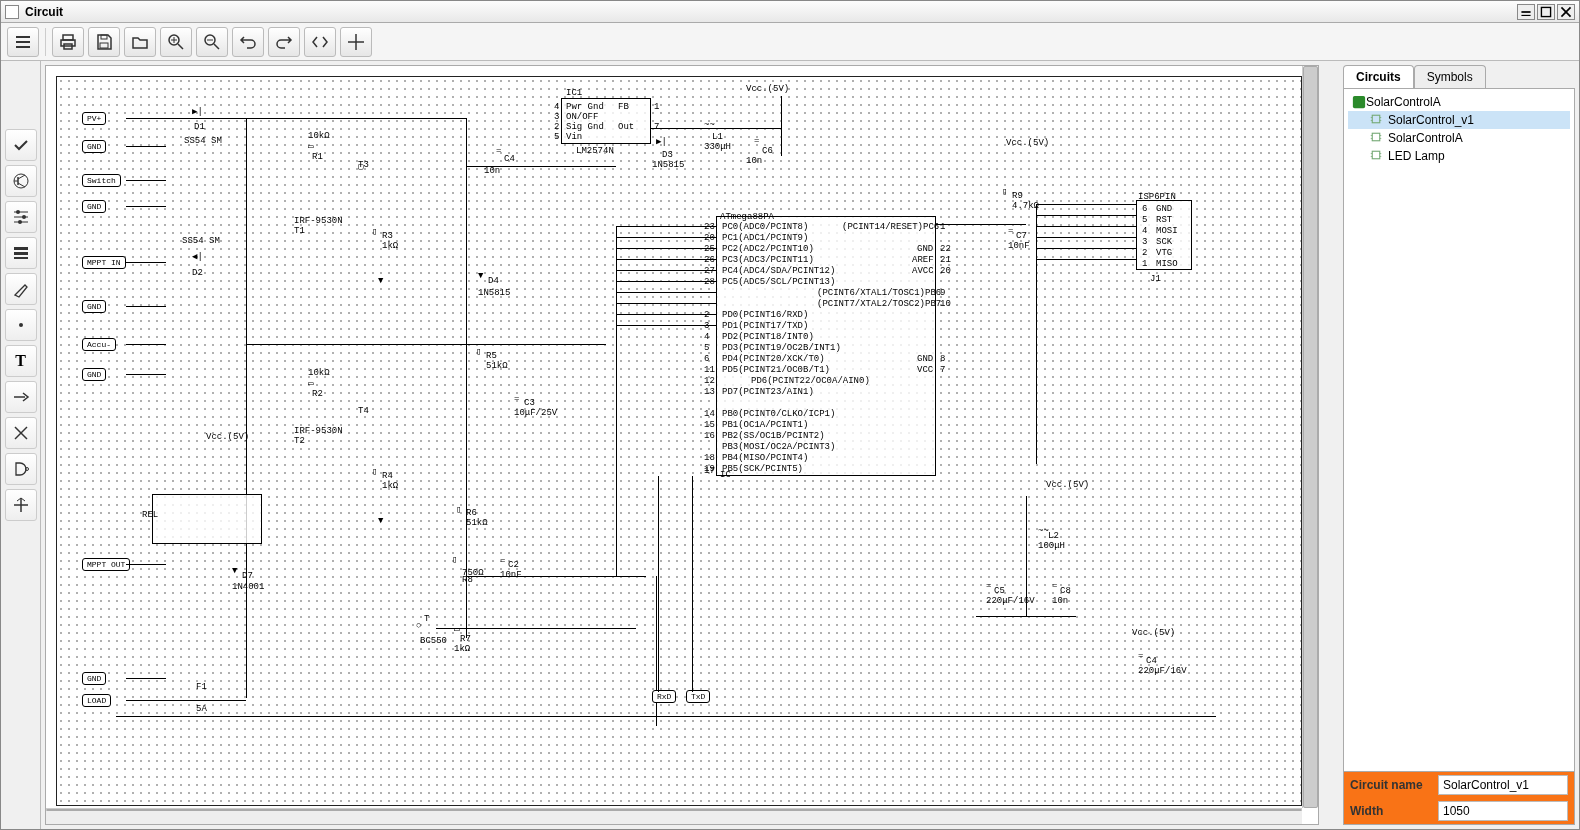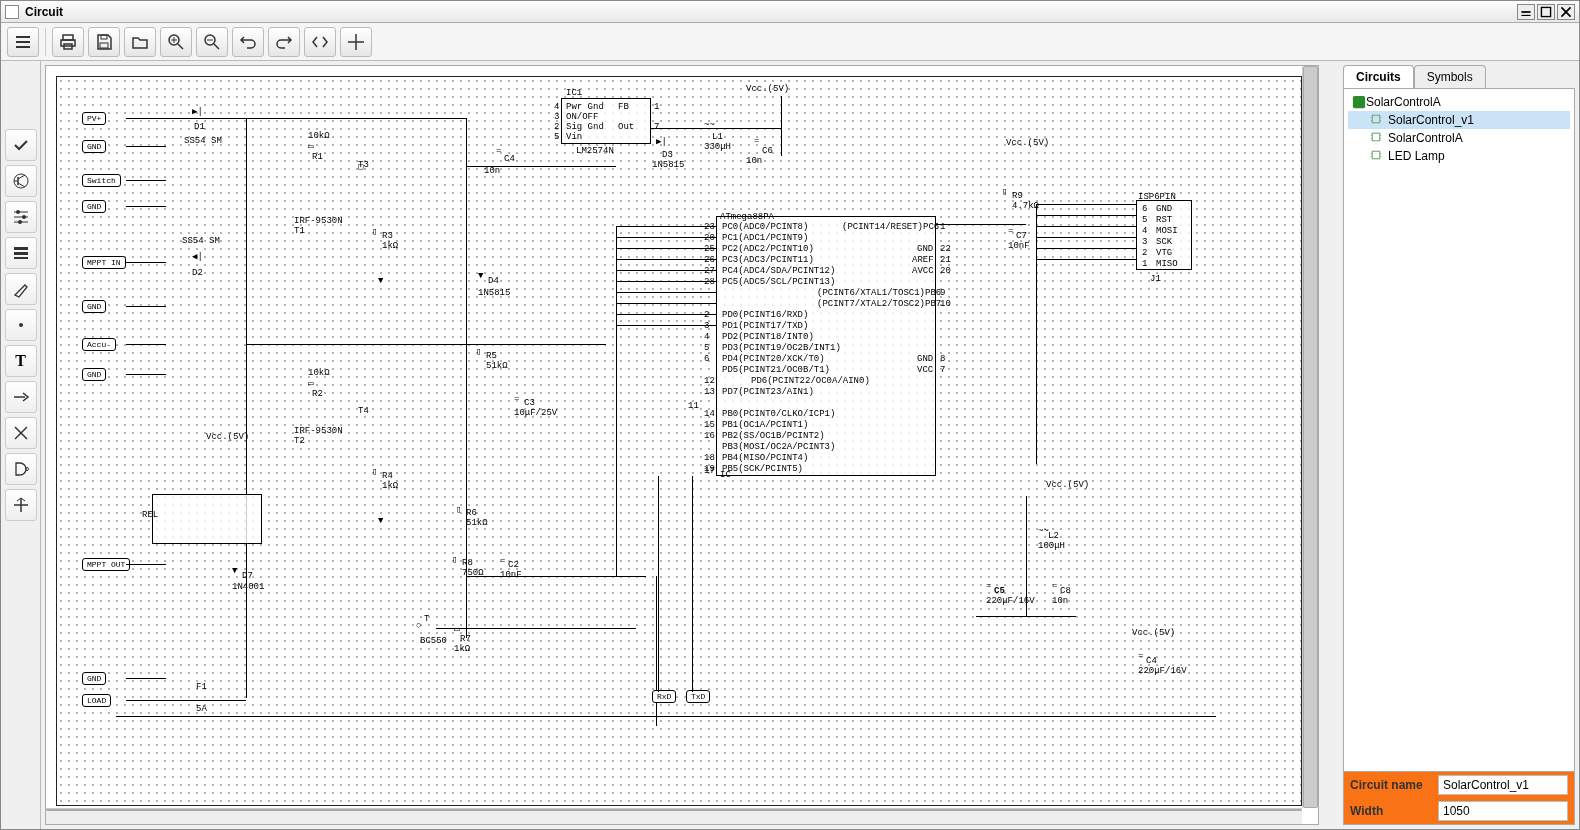--- a/index.html
+++ b/index.html
@@ -352,21 +352,21 @@
           <div class="lbl" style="left: 648px; top: 157px;">20</div>
           <div class="lbl" style="left: 648px; top: 168px;">25</div>
           <div class="lbl" style="left: 648px; top: 179px;">26</div>
           <div class="lbl" style="left: 648px; top: 190px;">27</div>
           <div class="lbl" style="left: 648px; top: 201px;">28</div>
           <div class="lbl" style="left: 648px; top: 234px;">2</div>
           <div class="lbl" style="left: 648px; top: 245px;">3</div>
           <div class="lbl" style="left: 648px; top: 256px;">4</div>
           <div class="lbl" style="left: 648px; top: 267px;">5</div>
           <div class="lbl" style="left: 648px; top: 278px;">6</div>
-          <div class="lbl" style="left: 632px; top: 289px; margin-top: 36px;">11</div>
+          <div class="lbl" style="left: 648px; top: 289px;">11</div>
           <div class="lbl" style="left: 648px; top: 300px;">12</div>
           <div class="lbl" style="left: 648px; top: 311px;">13</div>
           <div class="lbl" style="left: 648px; top: 333px;">14</div>
           <div class="lbl" style="left: 648px; top: 344px;">15</div>
           <div class="lbl" style="left: 648px; top: 355px;">16</div>
           <div class="lbl" style="left: 648px; top: 366px; margin-top: 24px;">17</div>
           <div class="lbl" style="left: 648px; top: 377px;">18</div>
           <div class="lbl" style="left: 648px; top: 388px;">19</div>
           <div class="lbl" style="left: 884px; top: 146px;">1</div>
           <div class="lbl" style="left: 884px; top: 168px;">22</div>
@@ -395,21 +395,21 @@
           <div class="lbl" style="left: 458px; top: 318px;">=</div>
           <div class="lbl" style="left: 468px; top: 322px;">C3</div>
           <div class="lbl" style="left: 458px; top: 332px;">10μF/25V</div>
           <div class="lbl" style="left: 400px; top: 428px;">▯</div>
           <div class="lbl" style="left: 410px; top: 432px;">R6</div>
           <div class="lbl" style="left: 410px; top: 442px;">51kΩ</div>
           <div class="lbl" style="left: 444px; top: 480px;">=</div>
           <div class="lbl" style="left: 452px; top: 484px;">C2</div>
           <div class="lbl" style="left: 444px; top: 494px;">10nF</div>
           <div class="lbl" style="left: 396px; top: 478px;">▯</div>
-          <div class="lbl" style="left: 406px; top: 482px;">R8</div>
+          <div class="lbl" style="left: 406px; top: 499px;">R8</div>
           <div class="lbl" style="left: 406px; top: 492px;">750Ω</div>
           <div class="lbl" style="left: 360px; top: 545px;">○</div>
           <div class="lbl" style="left: 364px; top: 560px;">BC550</div>
           <div class="lbl" style="left: 368px; top: 538px;">T</div>
           <div class="lbl" style="left: 398px; top: 548px;">▭</div>
           <div class="lbl" style="left: 404px; top: 558px;">R7</div>
           <div class="lbl" style="left: 398px; top: 568px;">1kΩ</div>
           <div class="line hl" style="left: 380px; top: 552px; width: 200px;"></div>
           <div class="box" style="left: 96px; top: 418px; width: 110px; height: 50px;"></div>
           <div class="lbl" style="left: 86px; top: 434px;">REL</div>
@@ -443,21 +443,21 @@
           <div class="line hl" style="left: 980px; top: 139px; width: 100px;"></div>
           <div class="line hl" style="left: 980px; top: 150px; width: 100px;"></div>
           <div class="line hl" style="left: 980px; top: 161px; width: 100px;"></div>
           <div class="line hl" style="left: 980px; top: 172px; width: 100px;"></div>
           <div class="line hl" style="left: 980px; top: 183px; width: 100px;"></div>
           <div class="line vl" style="left: 980px; top: 128px; height: 260px;"></div>
           <div class="lbl" style="left: 982px; top: 450px;">~~</div>
           <div class="lbl" style="left: 992px; top: 455px;">L2</div>
           <div class="lbl" style="left: 982px; top: 465px;">100μH</div>
           <div class="lbl" style="left: 930px; top: 505px;">=</div>
-          <div class="lbl" style="left: 938px; top: 510px; font-weight: bold;">C5</div>
+          <div class="lbl" style="left: 938px; top: 510px;">C5</div>
           <div class="lbl" style="left: 930px; top: 520px;">220μF/16V</div>
           <div class="lbl" style="left: 996px; top: 505px;">=</div>
           <div class="lbl" style="left: 1004px; top: 510px;">C8</div>
           <div class="lbl" style="left: 996px; top: 520px;">10n</div>
           <div class="line vl" style="left: 970px; top: 420px; height: 120px;"></div>
           <div class="line hl" style="left: 920px; top: 540px; width: 100px;"></div>
           <div class="lbl" style="left: 1082px; top: 575px;">=</div>
           <div class="lbl" style="left: 1090px; top: 580px;">C4</div>
           <div class="lbl" style="left: 1082px; top: 590px;">220μF/16V</div>
           <div class="line hl" style="left: 60px; top: 640px; width: 1100px;"></div>

